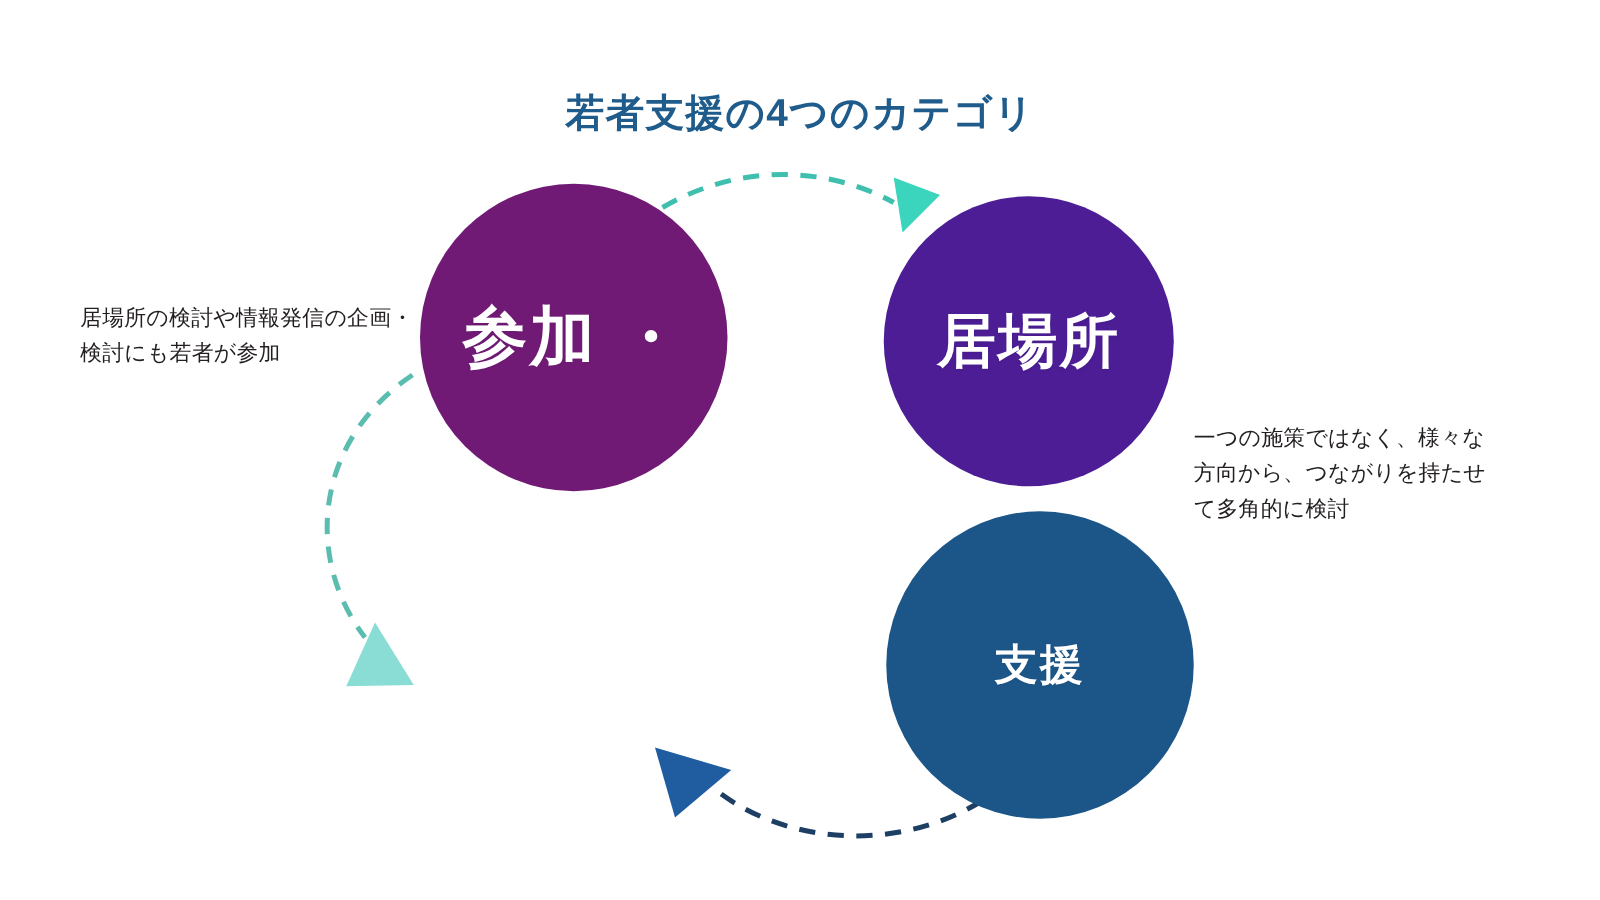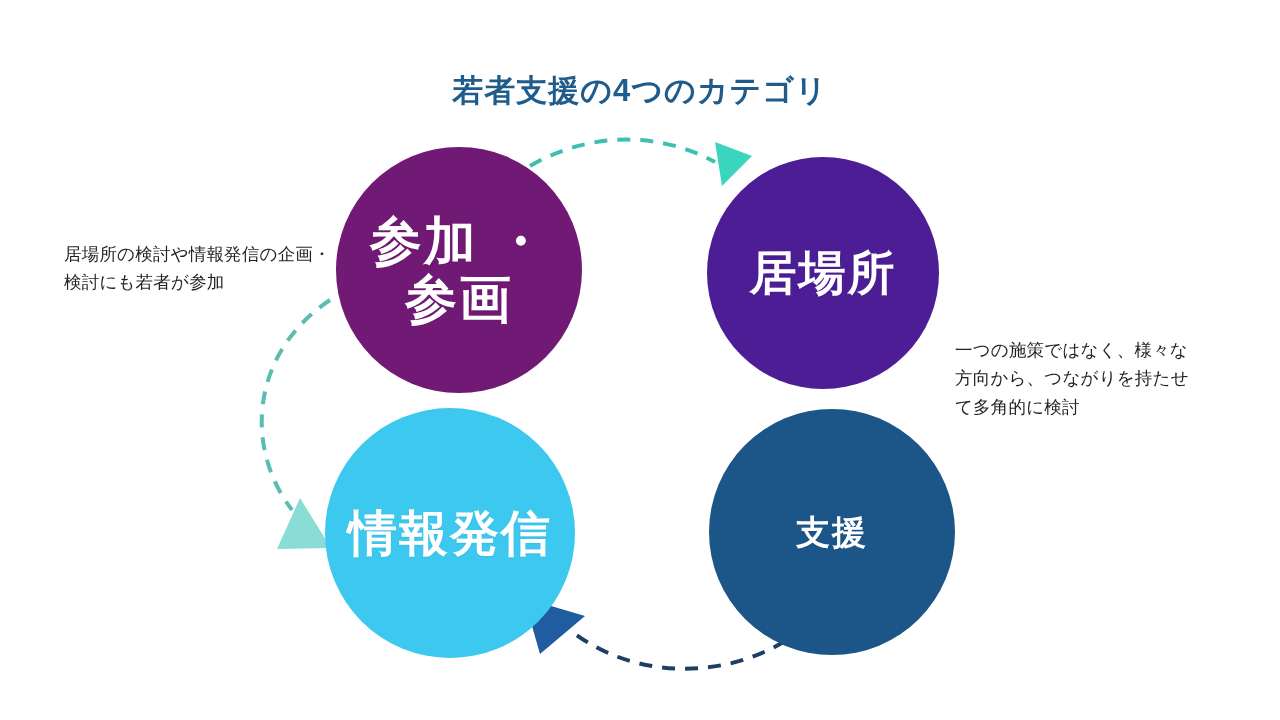--- a/index.html
+++ b/index.html
@@ -131,30 +131,27 @@
       <polygon points="300,482 331,532 277,533" fill="#8addd4"></polygon>
     </g>
 
     <g>
       <path d="M 785 625 C 720 665, 630 662, 570 614" fill="none" stroke="#1d3f63" stroke-width="4" stroke-dasharray="13 10" stroke-linecap="butt"></path>
       <polygon points="524,582 585,600 540,638" fill="#1f5ca0"></polygon>
     </g>
   </svg>
 
   <div class="node" id="node-sanka" style="background-color: #701a75;">
-    <span class="node-label"><span>参加 ・</span><br><span>参画</span></span>
+    <span class="node-label"><span>参加 ・</span><br></span>
   </div>
 
   <div class="node" id="node-ibasho" style="background-color: #4c1d95;">
     <span class="node-label">居場所</span>
   </div>
 
-  <div class="node" id="node-joho" style="background-color: rgb(61, 200, 240);">
-    <span class="node-label">情報発信</span>
-  </div>
 
   <div class="node" id="node-shien" style="background-color: rgb(28, 86, 136);">
     <span class="node-label">支援</span>
   </div>
 
   <div class="annotation" id="annotation-right">一つの施策ではなく、様々な方向から、つながりを持たせて多角的に検討</div>
 
   <div class="annotation" id="annotation-left">居場所の検討や情報発信の企画・検討にも若者が参加</div>
 
 </div>

